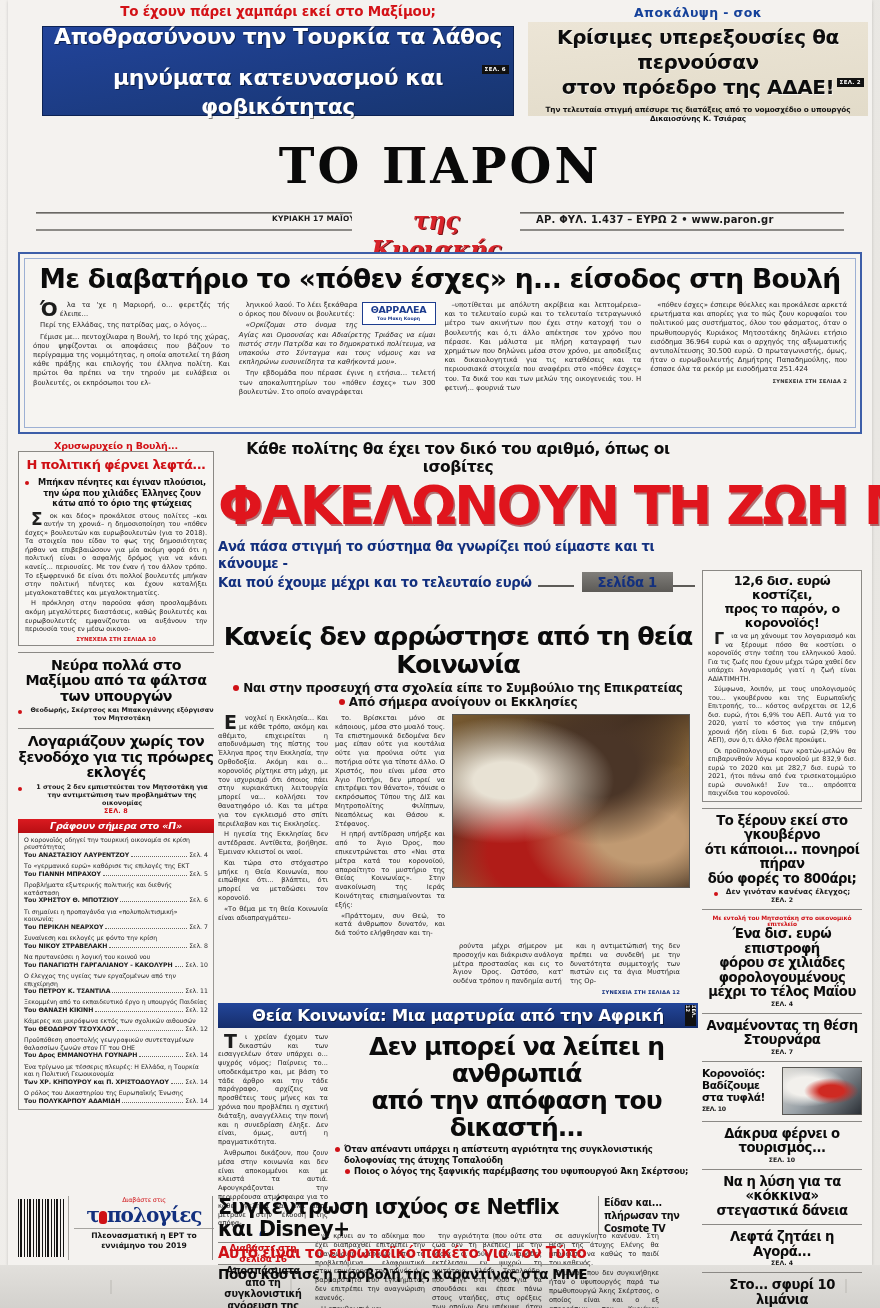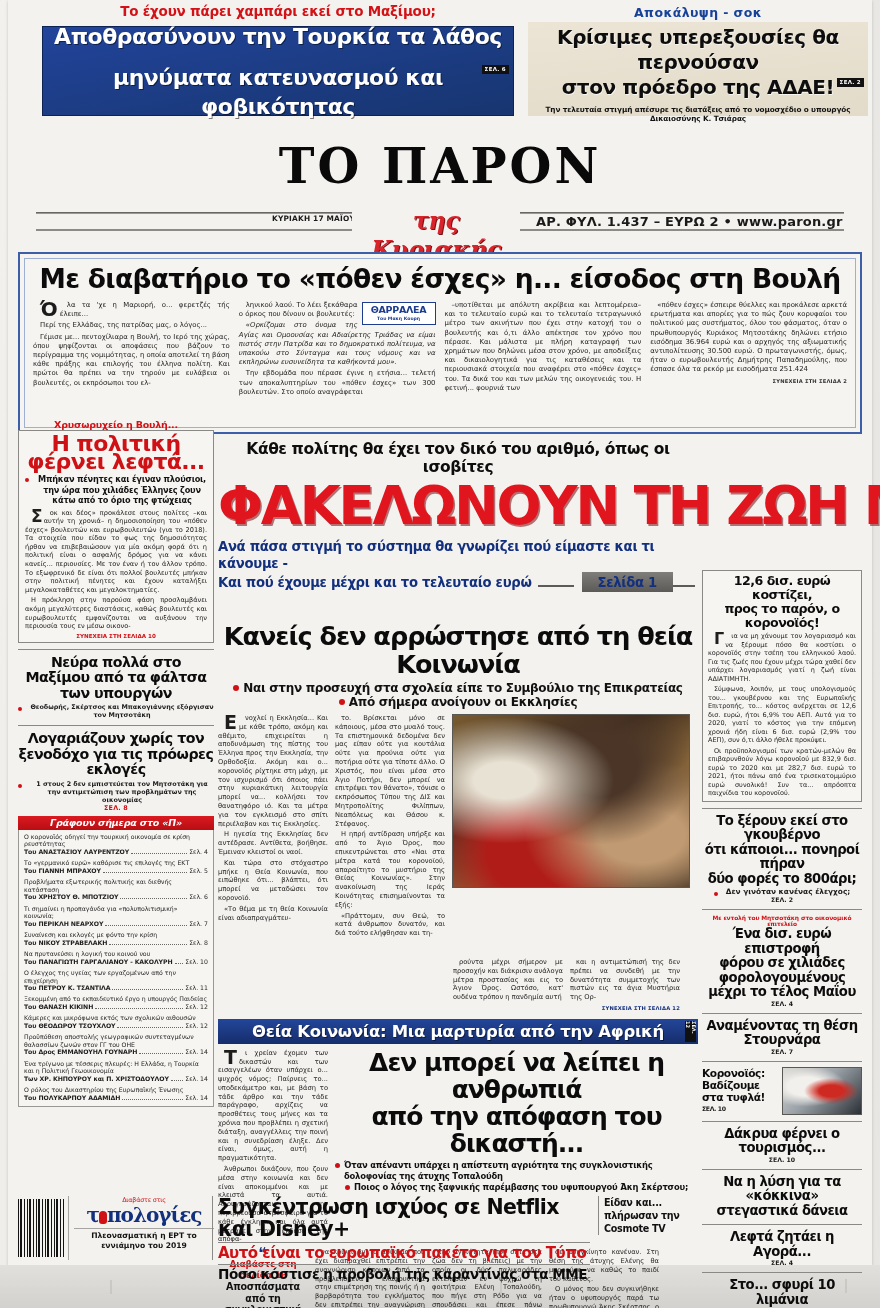--- a/index.html
+++ b/index.html
@@ -87,21 +87,21 @@
     color:#1a1a1a;letter-spacing:.2px;background:#f4f2ef;padding:0 4px;
   }
   .mast-kyriakis{
     position:absolute;left:352px;top:80px;width:168px;text-align:center;
     font-family:"DejaVu Serif","Liberation Serif",serif;
     font-style:italic;font-weight:bold;font-size:24px;color:#d8232a;
     letter-spacing:-.5px;background:#f4f2ef;
     text-shadow:1px 1px 0 #7a1216;
   }
   .mast-issue{
-    position:absolute;left:532px;top:88px;font-size:13px;font-weight:bold;
+    position:absolute;left:532px;top:88px;font-size:10px;font-weight:bold;
     color:#1a1a1a;letter-spacing:.2px;background:#f4f2ef;padding:0 4px;
   }
 
   
   .lead-box{
     position:absolute;left:18px;top:252px;width:844px;height:182px;
     border:2.5px solid #3d5ea8;background:#f6f4f1;box-sizing:border-box;padding:4px;
   }
   .lead-inner{border:1px solid #9db0d4;height:100%;box-sizing:border-box;padding:5px 8px;}
   .lead-head{
@@ -144,27 +144,27 @@
     display:inline-block;background:#6e6c68;color:#fff;font-size:8.5px;font-weight:bold;
     padding:1.5px 16px;letter-spacing:.3px;vertical-align:middle;margin-left:8px;
     background-image:linear-gradient(180deg,#807e7a,#5c5a56);
   }
   .chip-rule{display:inline-block;width:36px;height:1.5px;background:#5d5b57;
     vertical-align:middle;margin:0 0 3px 6px;}
   .chip-rule-r{display:inline-block;width:22px;height:1.5px;background:#5d5b57;
     vertical-align:middle;margin:0 0 3px 0;}
 
   
-  .col-left{position:absolute;left:18px;top:419px;width:196px;}
+  .col-left{position:absolute;left:18px;top:440px;width:196px;}
   .lc-kicker{color:#d31217;font-weight:bold;font-size:9.5px;text-align:center;
     letter-spacing:-.2px;}
   .lbox{border:1px solid #8b8985;background:#f7f5f2;padding:4px 6px 3px 6px;
     box-sizing:border-box;}
   .lbox-title{
-    text-align:center;color:#cf1116;font-weight:bold;font-size:22px;
+    text-align:center;color:#cf1116;font-weight:bold;font-size:13px;
     line-height:18px;letter-spacing:-.6px;margin-bottom:3px;
   }
   .bullet-line{display:flex;gap:8px;align-items:flex-start;justify-content:center;}
   .dot{width:4px;height:4px;border-radius:50%;background:#cf1116;flex:none;margin-top:4px;}
   .bullet-text{font-size:8.2px;font-weight:bold;line-height:10.5px;color:#141414;
     text-align:center;letter-spacing:-.2px;}
   .lbody{font-size:6.6px;line-height:8.6px;text-align:justify;color:#20201f;margin-top:3px;}
   .lbody p{margin:0;text-indent:6px;}
   .dropcapS{float:left;font-size:17px;line-height:13px;font-weight:bold;margin:1px 1px 0 0;}
   .cont-red{text-align:center;font-size:5.6px;font-weight:bold;color:#cf1116;margin-top:2px;}
@@ -217,21 +217,21 @@
   .dropcapE{float:left;font-size:19px;line-height:15px;font-weight:bold;margin:1px 2px 0 0;}
   .photo{
     width:236px;height:172px;border:1px solid #5a5854;
     background:
       radial-gradient(ellipse at 22% 38%, #e8e2d4 0 12%, rgba(232,226,212,0) 42%),
       radial-gradient(ellipse at 62% 30%, #4a3527 0 18%, rgba(74,53,39,0) 46%),
       radial-gradient(ellipse at 80% 70%, #c09a72 0 16%, rgba(192,154,114,0) 44%),
       radial-gradient(ellipse at 35% 80%, #b01c18 0 22%, rgba(176,28,24,0) 50%),
       linear-gradient(150deg,#7a5c32 0%,#3e2b1c 35%,#8e6b3d 60%,#2d1f14 100%);
   }
-  .c-lower{display:flex;gap:7px;margin-top:20px;}
+  .c-lower{display:flex;gap:7px;margin-top:4px;}
 
   .band{
     margin-top:6px;height:25px;background:#1c3a86;
     background-image:linear-gradient(180deg,#23469a,#152d6b);
     display:flex;align-items:center;justify-content:center;position:relative;
   }
   .band span{color:#fff;font-weight:bold;font-size:16.5px;letter-spacing:-.3px;
     text-shadow:1px 1px 0 rgba(0,0,0,.45);}
   .band-chip{position:absolute;right:2px;top:2px;bottom:2px;width:11px;background:#111;
     color:#fff;font-size:5px;font-weight:bold;writing-mode:vertical-rl;

